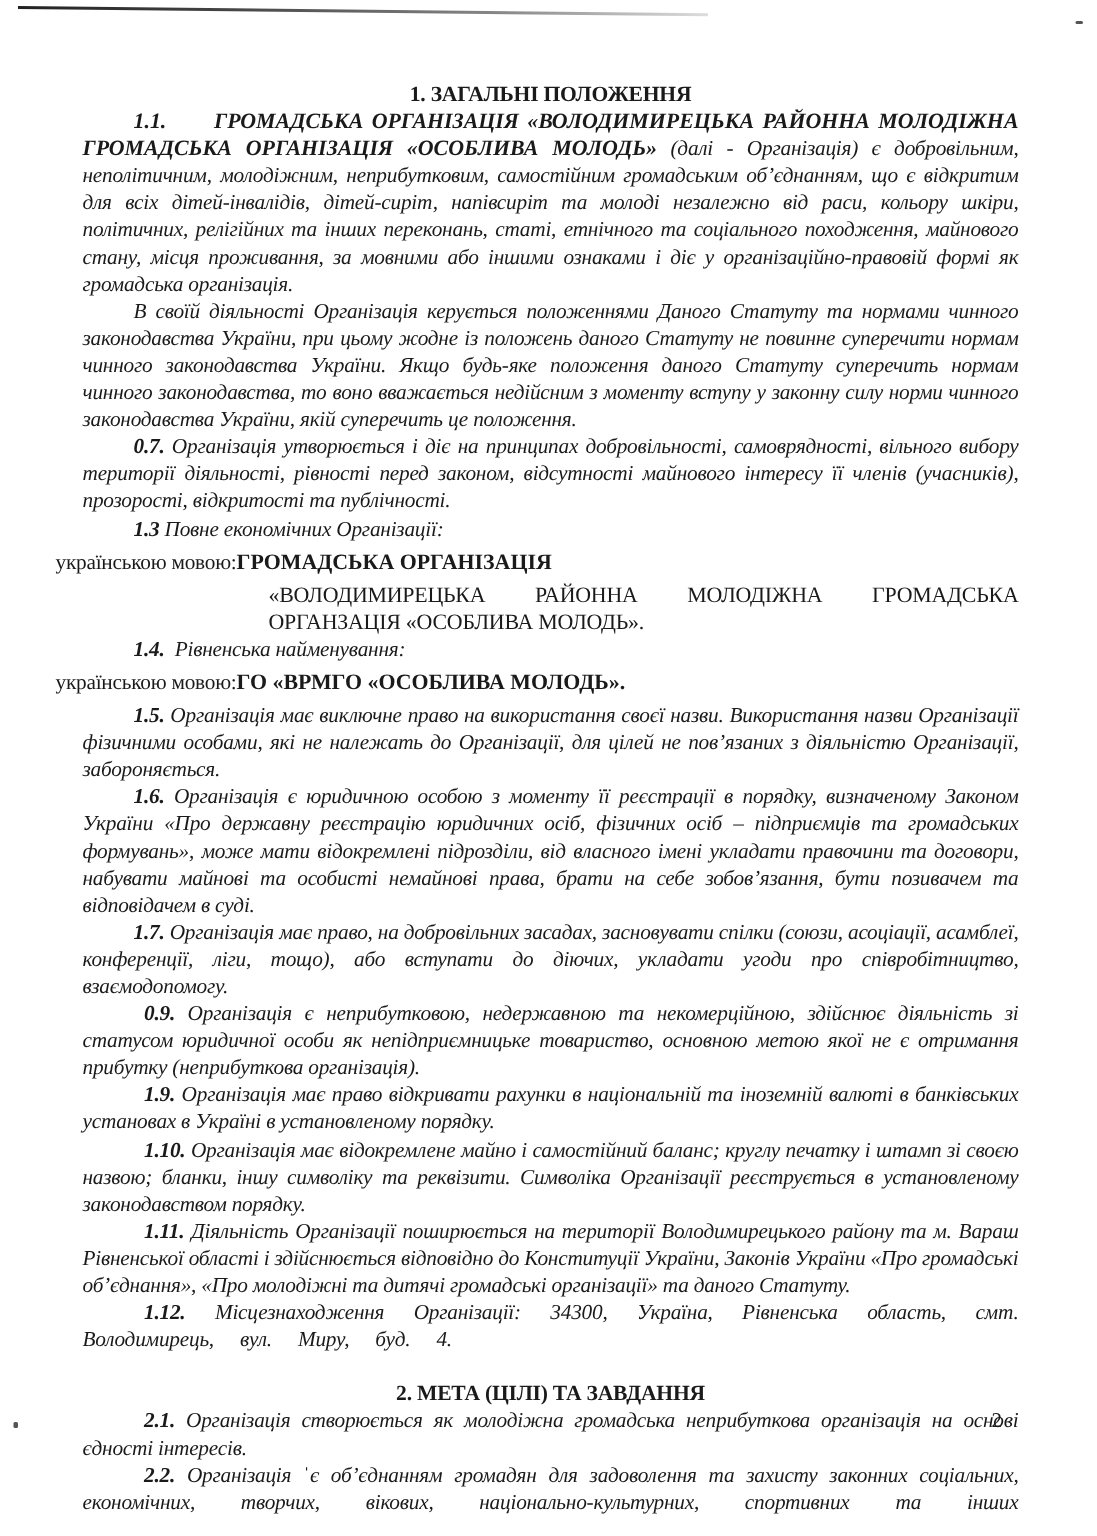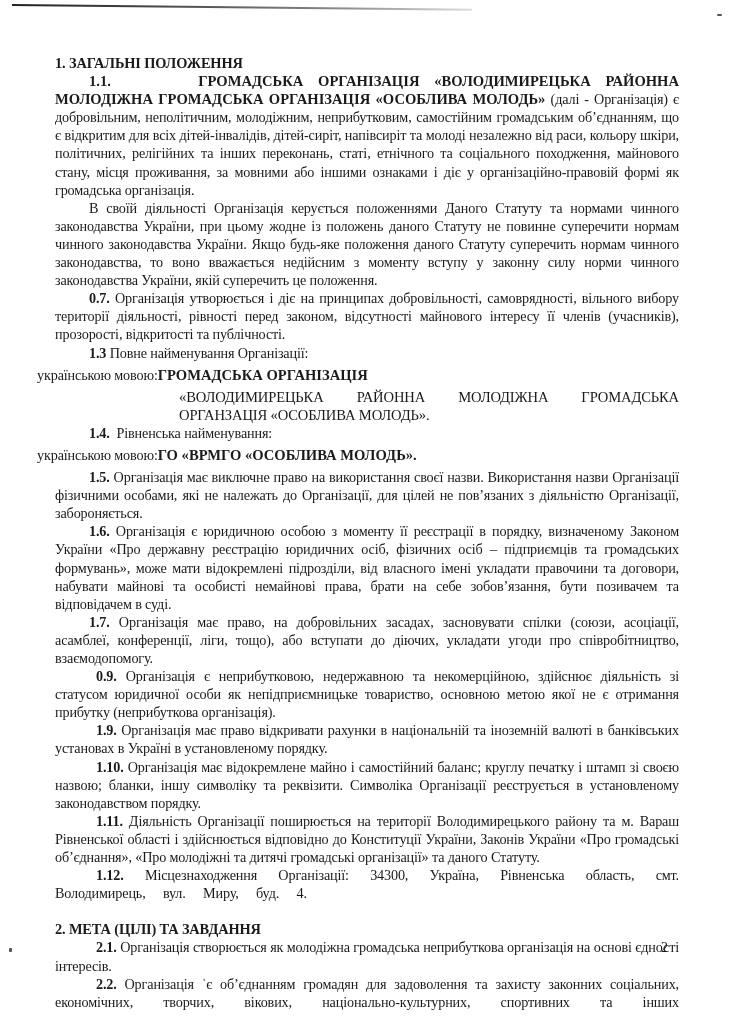--- a/index.html
+++ b/index.html
@@ -4,22 +4,22 @@
 <style>
   html, body { margin: 0; padding: 0; background: #ffffff; }
   body { width: 731px; height: 1024px; position: relative; overflow: hidden;
          font-family: "Liberation Serif", "DejaVu Serif", serif; color: #1a1a1a; }
   .scan-line { position: absolute; left: 12px; top: 4px; width: 460px; height: 2px;
                background: linear-gradient(90deg, #222 0%, #444 30%, #888 70%, #ddd 100%);
                transform: rotate(0.6deg); transform-origin: left center; }
   .speck { position: absolute; background: #555; border-radius: 1px; }
   .page { position: absolute; left: 55px; top: 54px; width: 624px;
           font-size: 14.2px; line-height: 18.1px; letter-spacing: -0.15px; }
-  .h { font-weight: bold; font-size: 14.4px; margin: 0; }
-  .p { margin: 0; text-align: justify; text-align-last: left; }
+  .h { text-align: center; font-weight: bold; font-size: 14.4px; margin: 0; }
+  .p { margin: 0; text-align: justify; text-align-last: left; font-style: italic; }
   .ind { text-indent: 34px; }
   .ind2 { text-indent: 41px; }
   .b { font-weight: bold; }
   .big { font-weight: bold; font-size: 14.6px; letter-spacing: 0; }
   .name-row { display: flex; margin: 4px; }
   .name-label { flex: 0 0 auto; margin-left: -22px; white-space: nowrap; }
   .name-value { font-weight: bold; }
   .name-block { margin: 0 0 0 124px; font-weight: normal; text-align: justify; text-align-last: left; font-size: 14.6px; }
   .gap { height: 18px; }
   .page-num { position: absolute; left: 661px; top: 940px; font-size: 14px; }
@@ -34,21 +34,21 @@
 <div class="page">
 
   <p class="h">1. ЗАГАЛЬНІ ПОЛОЖЕННЯ</p>
 
   <p class="p ind"><span class="big">1.1.</span>&nbsp;&nbsp;&nbsp;&nbsp;&nbsp;&nbsp;<span class="big">ГРОМАДСЬКА ОРГАНІЗАЦІЯ «ВОЛОДИМИРЕЦЬКА РАЙОННА МОЛОДІЖНА ГРОМАДСЬКА ОРГАНІЗАЦІЯ «ОСОБЛИВА МОЛОДЬ»</span><span> (далі - Організація) є добровільним, неполітичним, молодіжним, неприбутковим, самостійним громадським об’єднанням, що є відкритим для всіх дітей-інвалідів, дітей-сиріт, напівсиріт та молоді незалежно від раси, кольору шкіри, політичних, релігійних та інших переконань, статі, етнічного та соціального походження, майнового стану, місця проживання, за мовними або іншими ознаками і діє у організаційно-правовій формі як громадська організація.</span></p>
 
   <p class="p ind">В своїй діяльності Організація керується положеннями Даного Статуту та нормами чинного законодавства України, при цьому жодне із положень даного Статуту не повинне суперечити нормам чинного законодавства України. Якщо будь-яке положення даного Статуту суперечить нормам чинного законодавства, то воно вважається недійсним з моменту вступу у законну силу норми чинного законодавства України, якій суперечить це положення.</p>
 
   <p class="p ind"><span class="b">0.7.</span><span> Організація утворюється і діє на принципах добровільності, самоврядності, вільного вибору території діяльності, рівності перед законом, відсутності майнового інтересу її членів (учасників), прозорості, відкритості та публічності.</span></p>
 
-  <p class="p ind"><span class="b">1.3</span><span> Повне найменування Організації:</span></p>
+  <p class="p ind"><span class="b">1.3</span><span> Повне економічних Організації:</span></p>
   <div class="name-row">
     <span class="name-label">українською мовою:</span>
     <span class="name-value big">ГРОМАДСЬКА ОРГАНІЗАЦІЯ</span>
   </div>
   <p class="name-block">«ВОЛОДИМИРЕЦЬКА РАЙОННА МОЛОДІЖНА ГРОМАДСЬКА ОРГАНЗАЦІЯ «ОСОБЛИВА МОЛОДЬ».</p>
 
   <p class="p ind"><span class="b">1.4.</span><span style="white-space:pre">  Рівненська найменування:</span></p>
   <div class="name-row">
     <span class="name-label">українською мовою:</span>
     <span class="name-value big">ГО «ВРМГО «ОСОБЛИВА МОЛОДЬ».</span>

